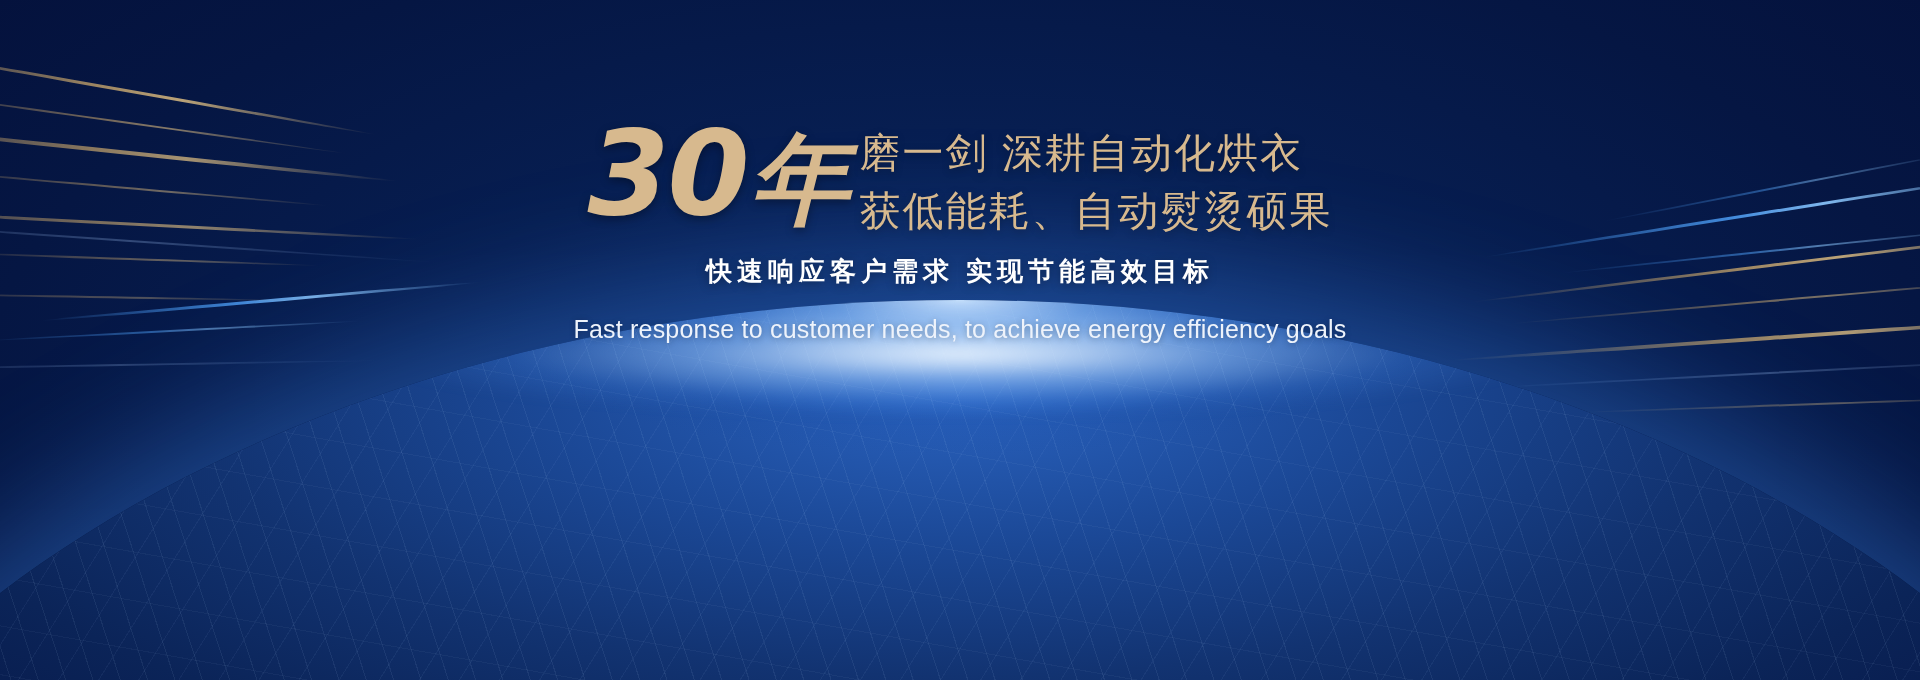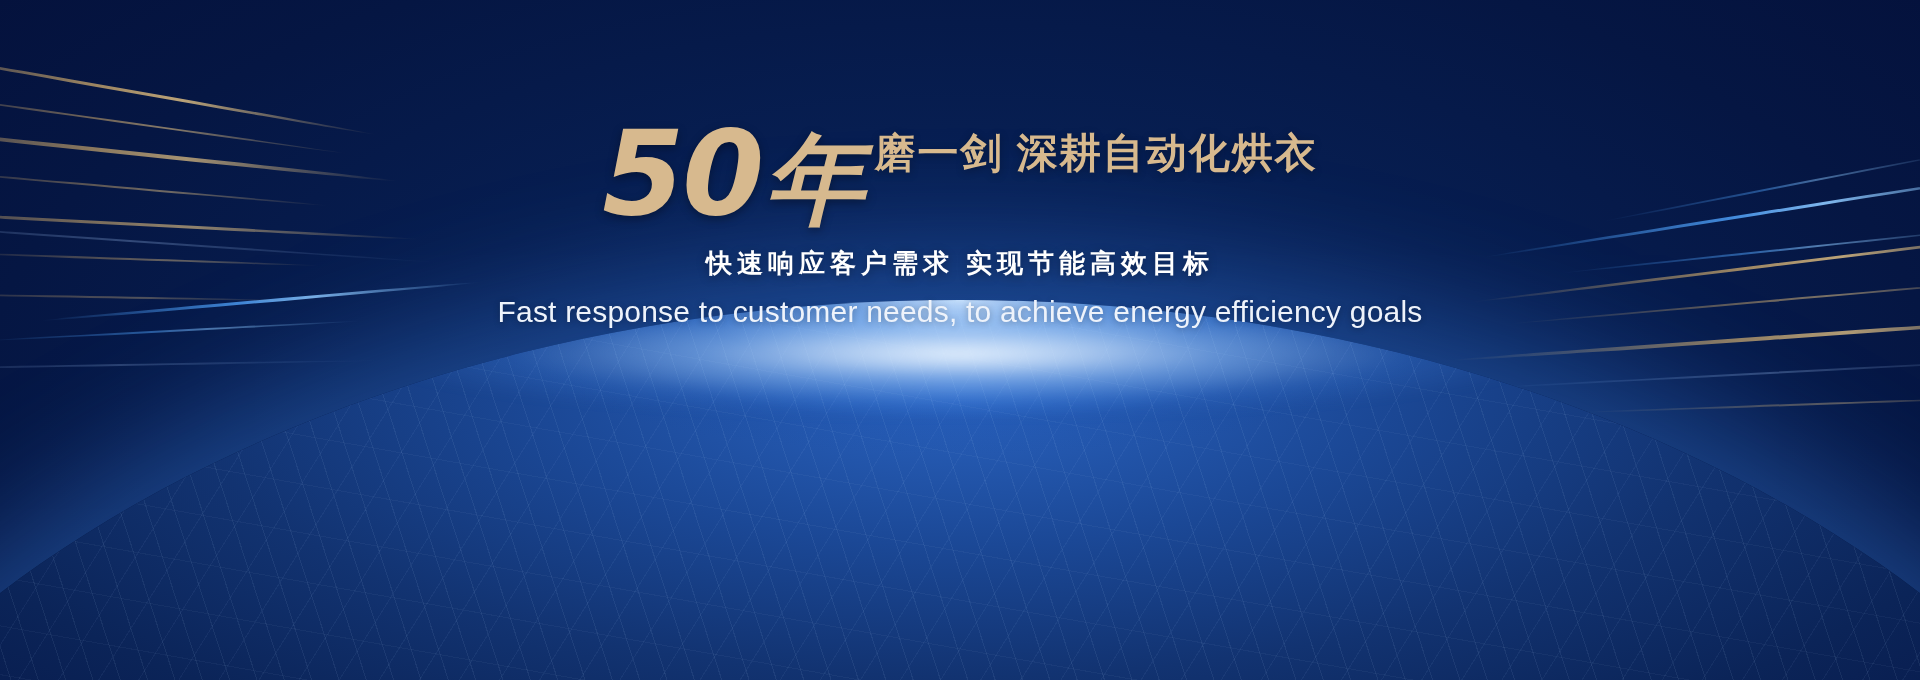--- a/index.html
+++ b/index.html
@@ -68,33 +68,33 @@
   }
   #years .nian{
     font-family:"DejaVu Sans","Liberation Sans",sans-serif;
     font-size:100px;font-style:italic;letter-spacing:0;
     margin-left:2px;
   }
   #gold-lines{
     text-align:left;margin-left:10px;margin-top:14px;
   }
   .gold-line{
-    font-size:41px;font-weight:bold;color:#d7b98e;
+    font-size:41px;font-weight:normal;color:#d7b98e;
     letter-spacing:2px;line-height:1.42;white-space:nowrap;
     text-shadow:0 2px 8px rgba(0,0,0,.30);
   }
   #white-line{
     margin-top:14px;
     font-size:26px;font-weight:bold;color:#ffffff;
     letter-spacing:5px;
     text-shadow:0 2px 10px rgba(0,0,0,.35);
   }
   #english-line{
-    margin-top:14px;
-    font-size:30px;color:#eef3fb;font-weight:400;
+    margin-top:26px;
+    font-size:25px;color:#eef3fb;font-weight:400;
     letter-spacing:.2px;
     text-shadow:0 1px 6px rgba(0,0,0,.3);
   }
 </style>
 </head>
 <body>
 
 <div id="banner">
 
   <div>
@@ -120,25 +120,26 @@
     <div class="streak pale" style="right:-140px;top:372px;width:580px;height:2px;transform:rotate(-3deg);opacity:.5;"></div>
     <div class="streak blue" style="right:-40px;top:186px;width:360px;height:2px;transform:rotate(-11deg);opacity:.5;"></div>
     <div class="streak gold" style="right:-80px;top:404px;width:420px;height:2px;transform:rotate(-2deg);opacity:.4;"></div>
   </div>
 
   <div id="content">
 
     <div id="headline-row">
 
       <div id="years">
-        <span>50</span><span class="nian">年</span>
+        <span>30</span><span class="nian">年</span>
       </div>
 
       <div id="gold-lines">
         <div class="gold-line">磨一剑  深耕自动化烘衣</div>
+        <div class="gold-line">获低能耗、自动熨烫硕果</div>
       </div>
 
     </div>
 
     <div id="white-line">快速响应客户需求  实现节能高效目标</div>
 
     <div id="english-line">Fast response to customer needs, to achieve energy efficiency goals</div>
 
   </div>
 

